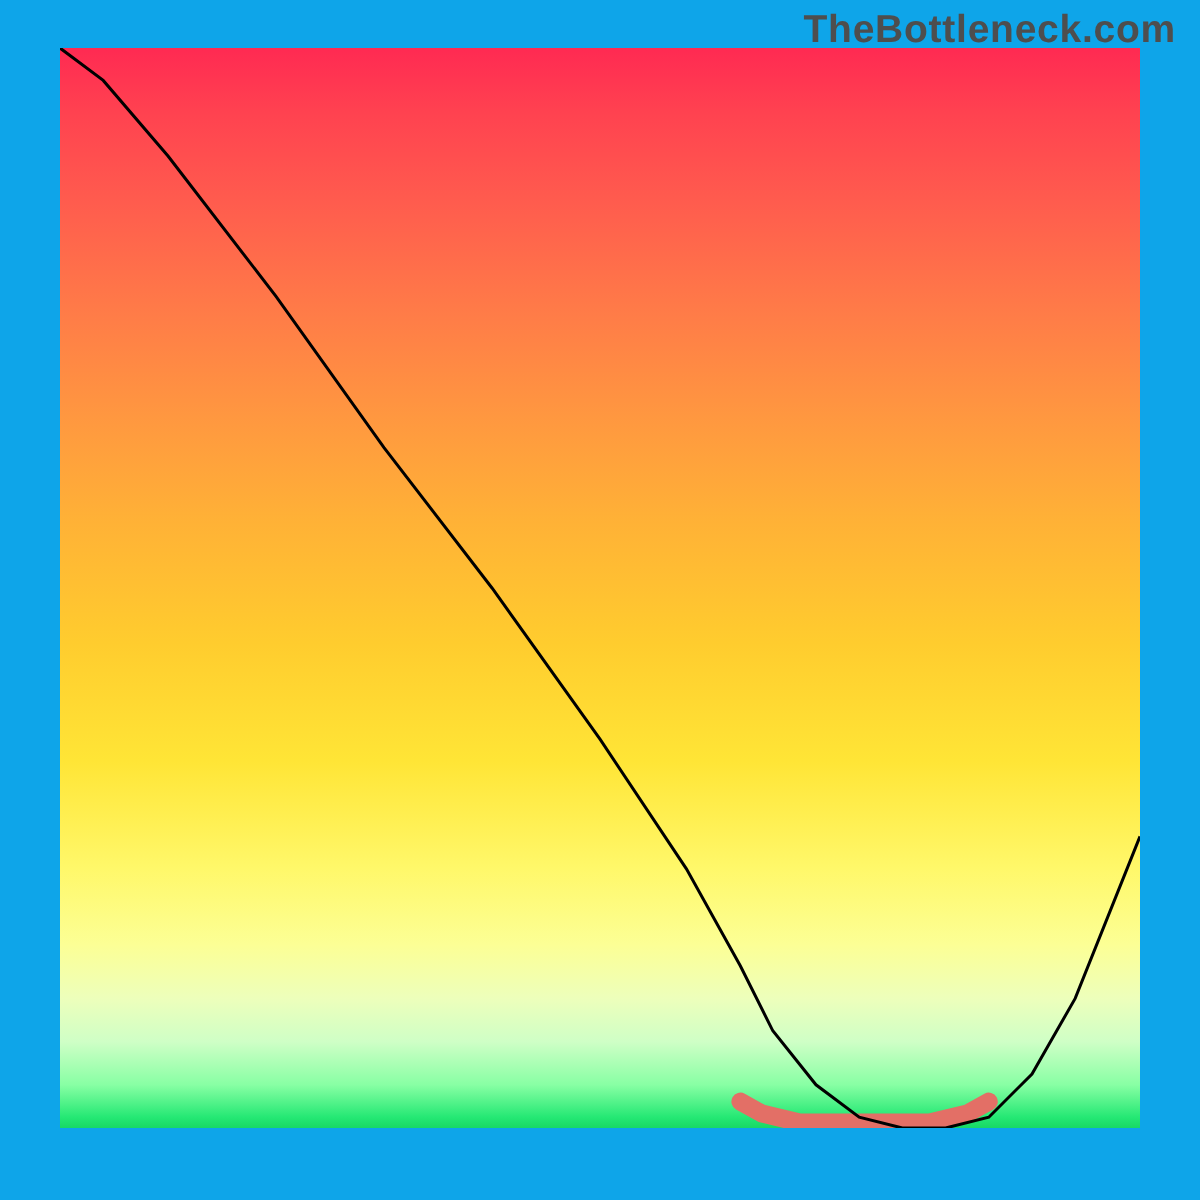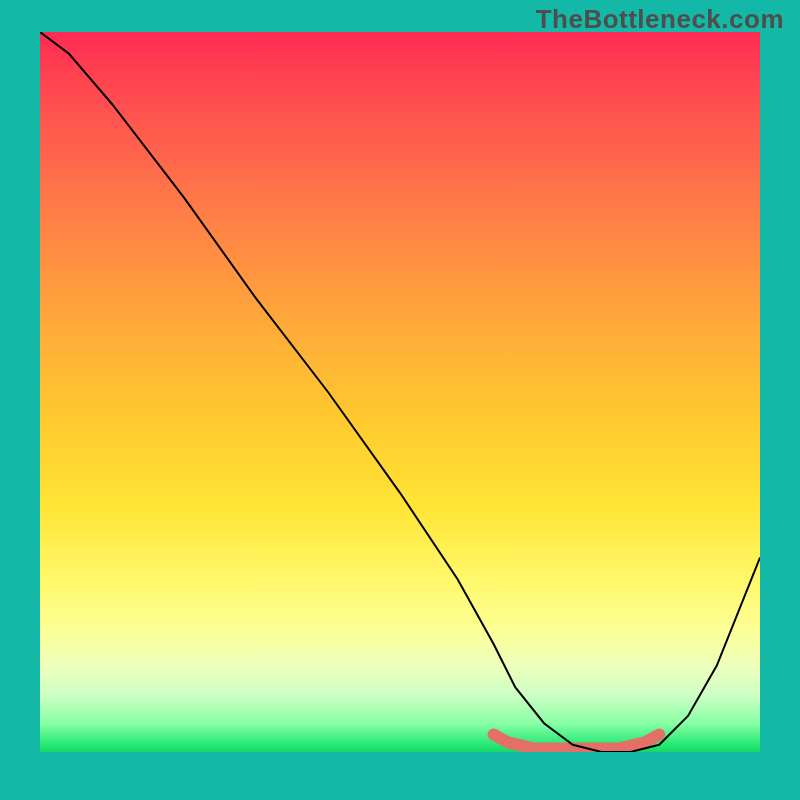--- a/index.html
+++ b/index.html
@@ -8,21 +8,21 @@
     width: 800px;
     height: 800px;
     background: #000;
     font-family: Arial, Helvetica, sans-serif;
     overflow: hidden;
   }
   .frame {
     position: relative;
     width: 800px;
     height: 800px;
-    background: #14b8a6;
+    background: #0ea5e9;
   }
   .watermark {
     position: absolute;
     top: 4px;
     right: 16px;
     font-size: 26px;
     font-weight: bold;
     color: #4e4e4e;
     letter-spacing: 0.5px;
     z-index: 3;

